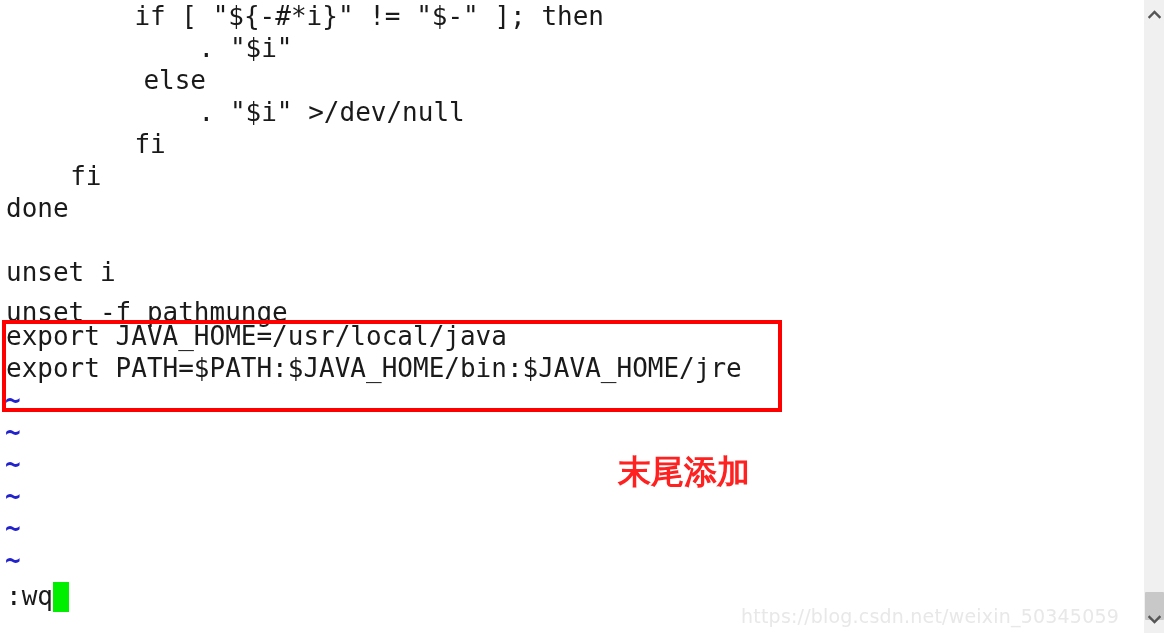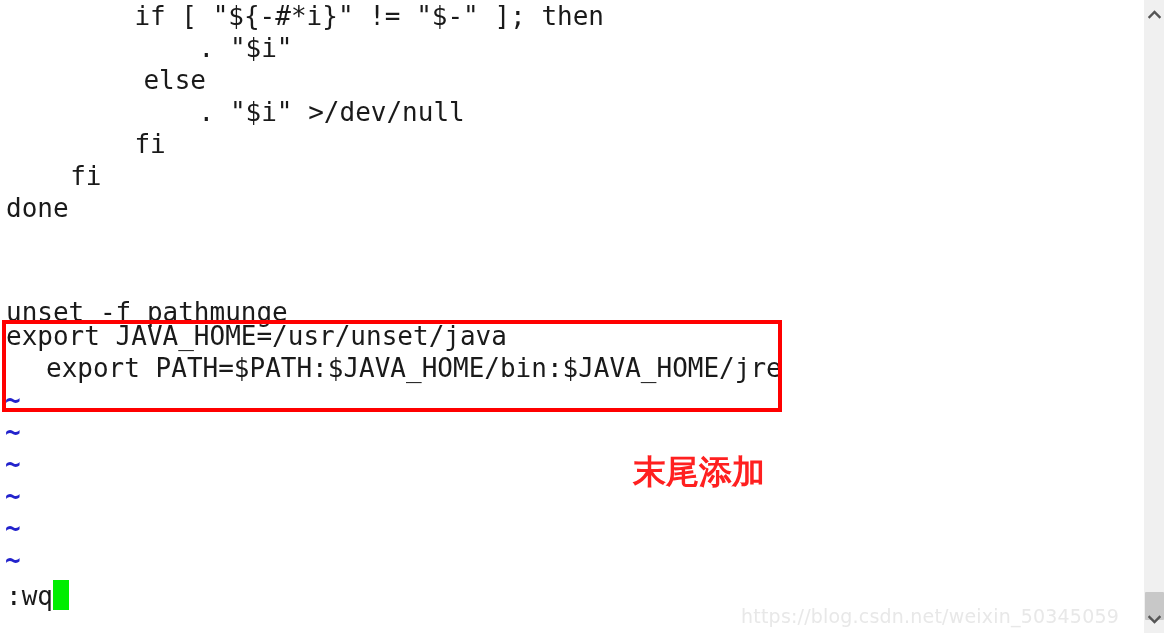--- a/index.html
+++ b/index.html
@@ -65,38 +65,38 @@
     height: 92px;
     border: 4px solid #ff0000;
     box-sizing: border-box;
     background: transparent;
     pointer-events: none;
   }
 
   
   #annotation {
     position: absolute;
-    left: 633px;
+    left: 618px;
     top: 452px;
     color: #ff2020;
     font-family: Liberation Sans, sans-serif;
     font-size: 33px;
     line-height: 40px;
     font-weight: 600;
     white-space: pre;
   }
 
   
   #command-line {
     position: absolute;
     left: 6px;
     top: 580px;
     height: 32px;
     display: flex;
-    align-items: flex-start;
+    align-items: flex-end;
     white-space: pre;
   }
   #command-text {
     font-family: "DejaVu Sans Mono", "Liberation Mono", monospace;
     font-size: 26px;
     line-height: 32px;
     color: #1a1a1a;
     white-space: pre;
   }
   #command-cursor {
@@ -160,23 +160,24 @@
 
   <div class="code-layer">
     <div class="line" style="top: 0px; left: 134.4px;">if [ "${-#*i}" != "$-" ]; then</div>
     <div class="line" style="top: 32px; left: 198.6px;">. "$i"</div>
     <div class="line" style="top: 64px; left: 134.4px; margin-left: 9px;">else</div>
     <div class="line" style="top: 96px; left: 198.6px;">. "$i" &gt;/dev/null</div>
     <div class="line" style="top: 128px; left: 134.4px;">fi</div>
     <div class="line" style="top: 160px; left: 70.2px;">fi</div>
     <div class="line" style="top: 192px; left: 6px;">done</div>
     <div class="line" style="top: 224px; left: 6px;"></div>
+    <div class="line" style="top: 256px; left: 6px;">unset i</div>
     <div class="line" style="top: 288px; left: 6px; margin-top: 8px;">unset -f pathmunge</div>
-    <div class="line" style="top: 320px; left: 6px;">export JAVA_HOME=/usr/unset/java</div>
-    <div class="line" style="top: 352px; left: 6px; padding-left: 40px;">export PATH=$PATH:$JAVA_HOME/bin:$JAVA_HOME/jre</div>
+    <div class="line" style="top: 320px; left: 6px;">export JAVA_HOME=/usr/local/java</div>
+    <div class="line" style="top: 352px; left: 6px;">export PATH=$PATH:$JAVA_HOME/bin:$JAVA_HOME/jre</div>
   </div>
 
   <div class="tilde-layer">
     <div class="tilde" style="top: 384px;">~</div>
     <div class="tilde" style="top: 416px;">~</div>
     <div class="tilde" style="top: 448px;">~</div>
     <div class="tilde" style="top: 480px;">~</div>
     <div class="tilde" style="top: 512px;">~</div>
     <div class="tilde" style="top: 544px;">~</div>
   </div>

